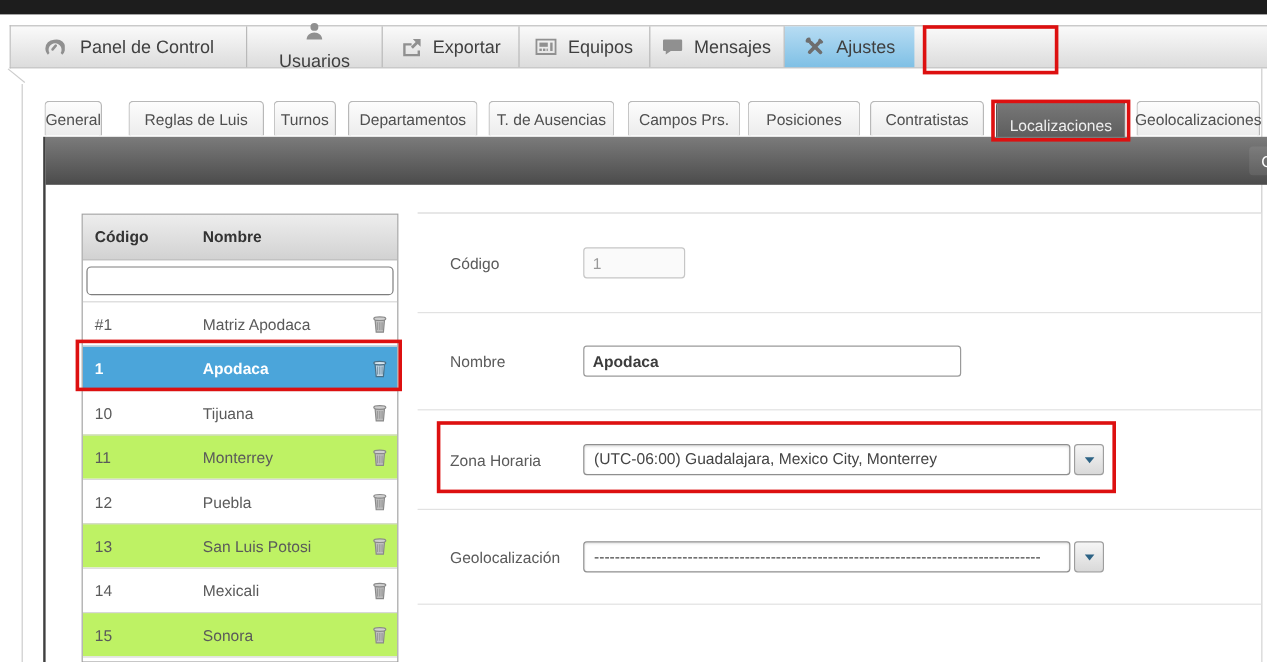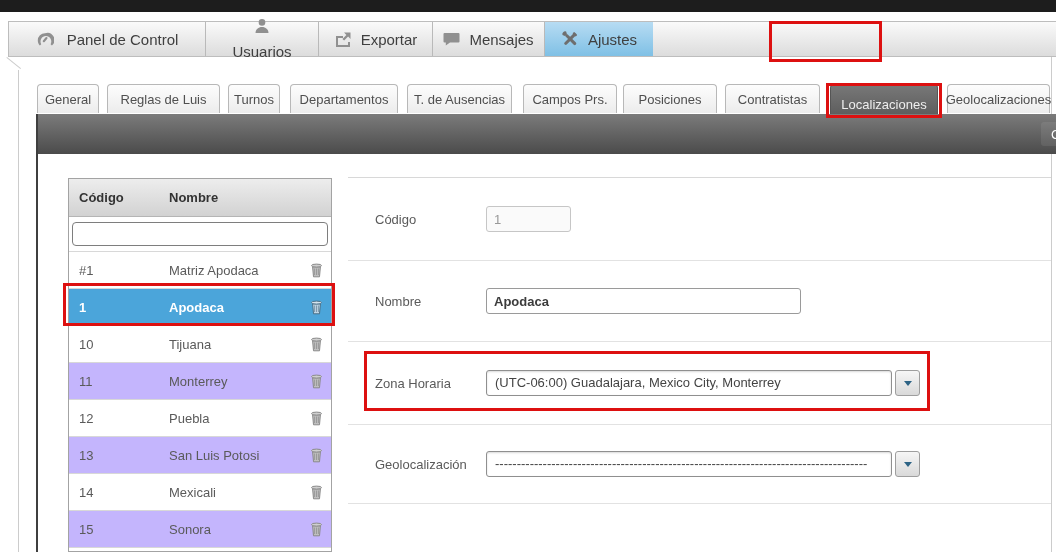--- a/index.html
+++ b/index.html
@@ -46,21 +46,21 @@
     border:1px solid #a3a3a3;box-sizing:border-box;background:#fff;overflow:hidden;}
   .list-header{height:38px;background:linear-gradient(#ededed,#d2d2d2);
     border-bottom:1px solid #b5b5b5;box-sizing:border-box;display:flex;align-items:center;
     font-size:13px;font-weight:bold;color:#333;}
   .list-header .col-code{width:90px;padding-left:10px;}
   .search-wrap{height:34px;display:flex;align-items:center;padding:0 3px;}
   .search-input{width:100%;height:24px;border:1px solid #7e7e7e;border-radius:4px;
     box-sizing:border-box;font-size:13px;padding:0 6px;outline:none;}
   .lrow{height:36px;display:flex;align-items:center;border-top:1px solid #d8d8d8;
     font-size:13px;color:#5a5a5a;cursor:pointer;background:#fff;}
-  .lrow.alt{background:#c4b5fd;}
+  .lrow.alt{background:#bef264;}
   .lrow.selected{background:#4ba5da;color:#fff;font-weight:bold;}
   .lrow .col-code{width:90px;padding-left:10px;}
   .lrow .col-name{flex:1;}
   .lrow .trash{width:30px;display:flex;justify-content:center;cursor:pointer;}
 
   
   .form-panel{position:absolute;left:348px;top:177px;width:703px;height:375px;
     border-top:1px solid #d8d8d8;box-sizing:border-box;background:#fff;}
   .frow{position:relative;display:flex;align-items:center;border-bottom:1px solid #e2e2e2;}
   .frow.last{border-bottom:none;}
@@ -111,20 +111,33 @@
     </div>
     <div class="tb-item" style="width:114px;">
       <span class="ico">
         <svg width="18" height="16" viewBox="0 0 18 16" fill="#909090">
             <path d="M2 5h7v2H4v7h10v-3h2v5H2z"></path>
             <path d="M10 1.5h6.5V8l-2.4-2.4-4 4-1.7-1.7 4-4z"></path>
           </svg>
       </span>
       <span>Exportar</span>
     </div>
+    <div class="tb-item" style="width:109px;">
+      <span class="ico">
+        <svg width="18" height="16" viewBox="0 0 18 16" fill="#909090">
+            <path d="M1 2h16v12H1z" fill="none" stroke="#909090" stroke-width="1.6"></path>
+            <rect x="3.5" y="4.5" width="7" height="3.5"></rect>
+            <rect x="12.5" y="4.5" width="2" height="7"></rect>
+            <rect x="3.5" y="9.5" width="2" height="2"></rect>
+            <rect x="6.5" y="9.5" width="2" height="2"></rect>
+            <rect x="9.5" y="9.5" width="1" height="2"></rect>
+          </svg>
+      </span>
+      <span>Equipos</span>
+    </div>
     <div class="tb-item" style="width:112px;">
       <span class="ico">
         <svg width="17" height="16" viewBox="0 0 17 16" fill="#909090">
             <path d="M1.5 2h14a1 1 0 0 1 1 1v7.5a1 1 0 0 1-1 1H7l-4.2 3v-3H1.5a1 1 0 0 1-1-1V3a1 1 0 0 1 1-1z"></path>
           </svg>
       </span>
       <span>Mensajes</span>
     </div>
     <div class="tb-item active" style="width:108px;">
       <span class="ico">
@@ -141,21 +154,21 @@
       </span>
       <span>Ajustes</span>
     </div>
   </div>
 
   <div class="bevel"></div>
   <div class="panel-border-left"></div>
   <div class="panel-border-right"></div>
 
   <div class="tabs">
-    <div class="tab" style="left:37px;width:62px;">General</div>
+    <div class="tab" style="left:37px;width:48px;">General</div>
     <div class="tab" style="left:107px;width:113px;">Reglas de Luis</div>
     <div class="tab" style="left:228px;width:52px;">Turnos</div>
     <div class="tab" style="left:290px;width:108px;">Departamentos</div>
     <div class="tab" style="left:407px;width:105px;">T. de Ausencias</div>
     <div class="tab" style="left:523px;width:94px;">Campos Prs.</div>
     <div class="tab" style="left:623px;width:94px;">Posiciones</div>
     <div class="tab" style="left:725px;width:95px;">Contratistas</div>
     <div class="tab active" style="left:830px;width:108px;">Localizaciones</div>
     <div class="tab" style="left:947px;width:103px;">Geolocalizaciones</div>
   </div>

